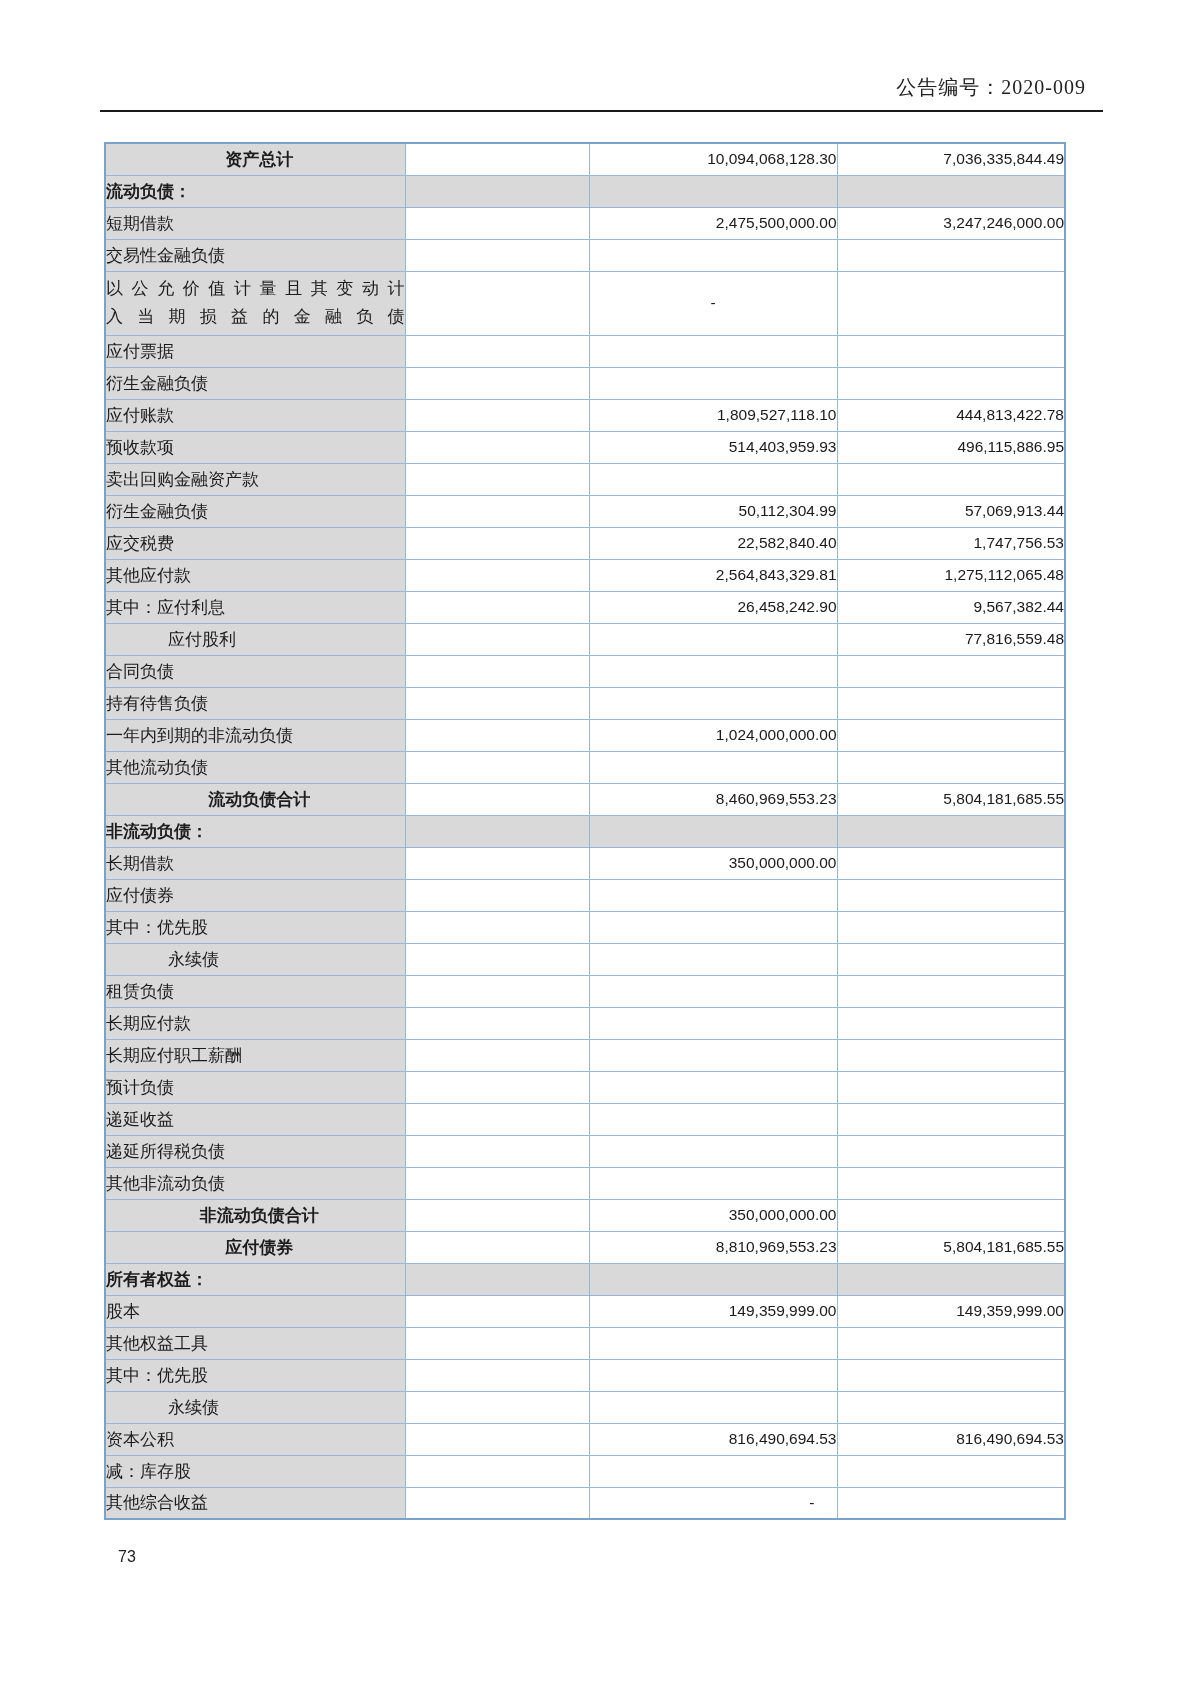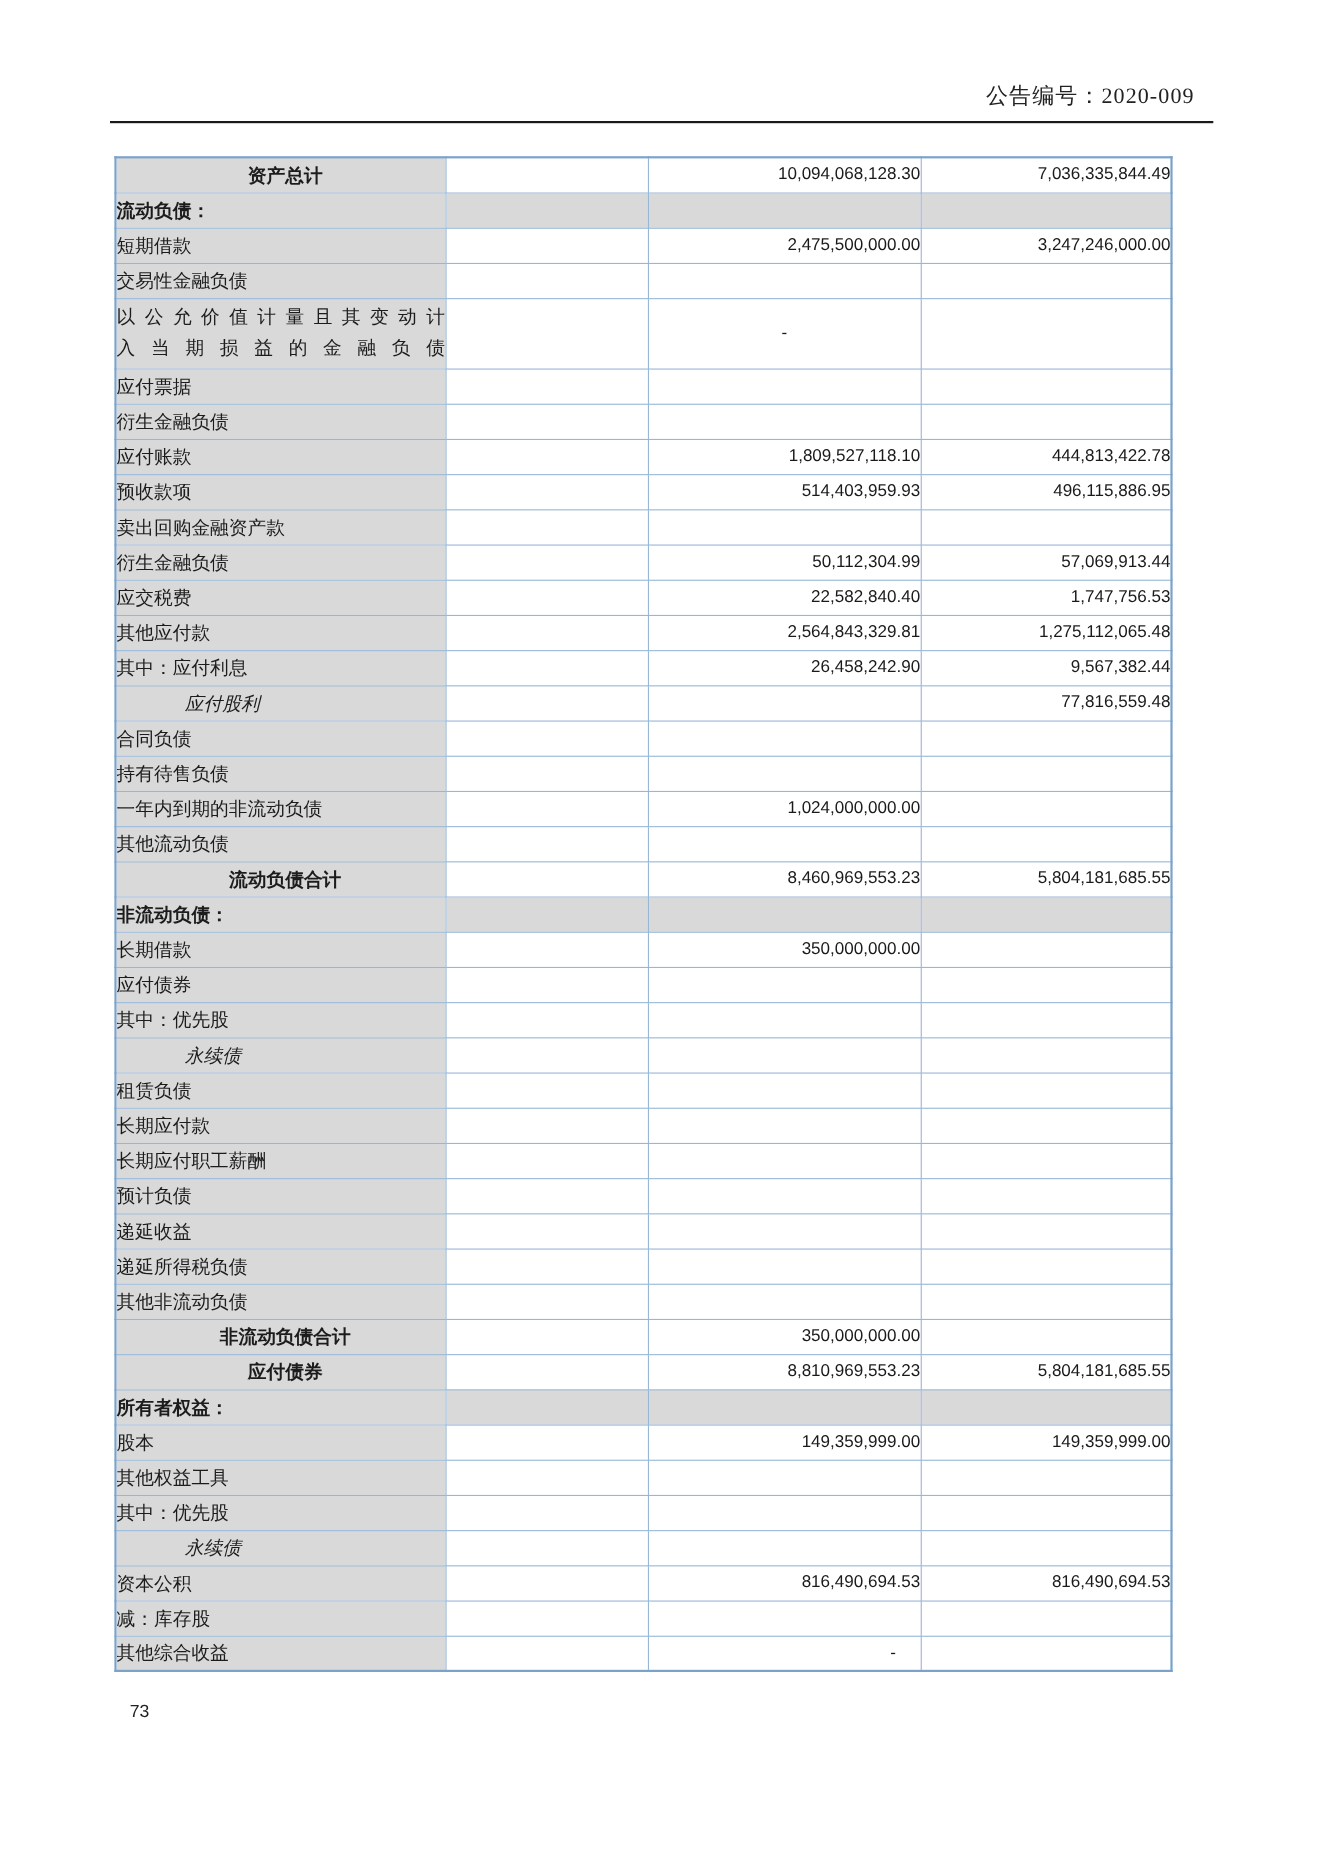--- a/index.html
+++ b/index.html
@@ -31,21 +31,21 @@
     border:1px solid var(--line, #97b7d7);
     height:32px; box-sizing:border-box; vertical-align:middle;
     padding:0; overflow:hidden;
   }
   td.c-label {
     background:var(--shade, #d9d9d9);
     font-family:"Liberation Serif", serif;
     font-size:17px; color:#1c1c1c;
     padding:0 8px 0 10px;
   }
-  tr.r-item-indent td.c-label { padding-left:62px;font-style:italic; }
+  tr.r-item-indent td.c-label { padding-left:62px; }
   tr.r-total td.c-label { font-weight:bold; text-align:center; padding-left:8px; }
   tr.r-section td { background:var(--shade, #d9d9d9); }
   tr.r-section td.c-label { font-weight:bold; }
   td.c-note { background:#ffffff; }
   tr.r-section td.c-note { background:var(--shade, #d9d9d9); }
   td.c-val {
     background:#ffffff; text-align:right; padding:0 10px;
     font-family:"Liberation Sans", sans-serif;
     font-size:15.5px; color:#1a1a1a;
   }

